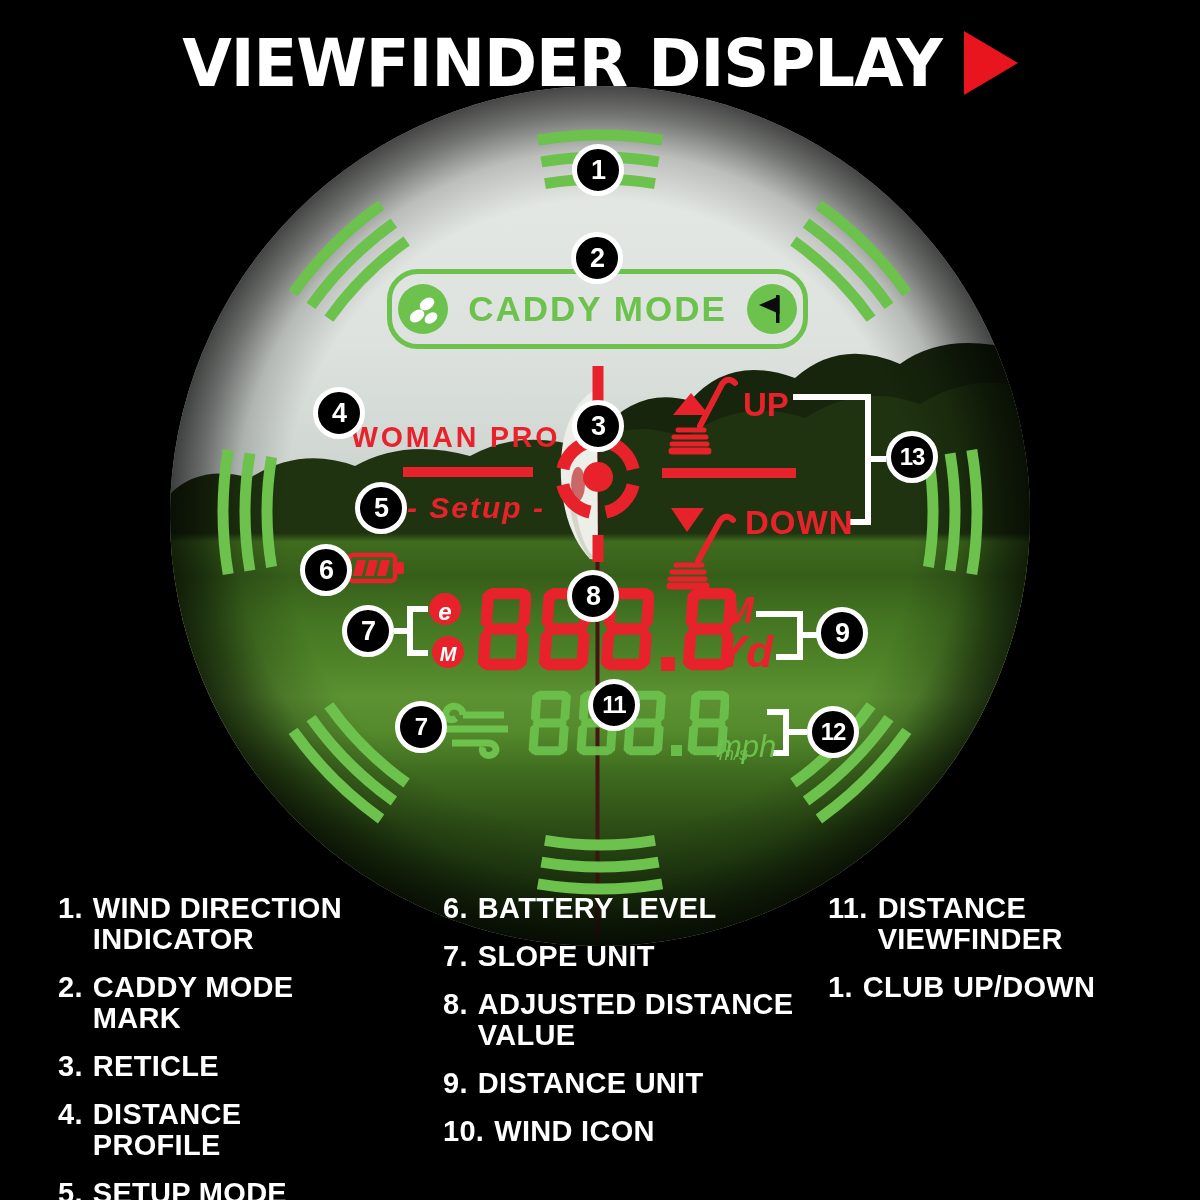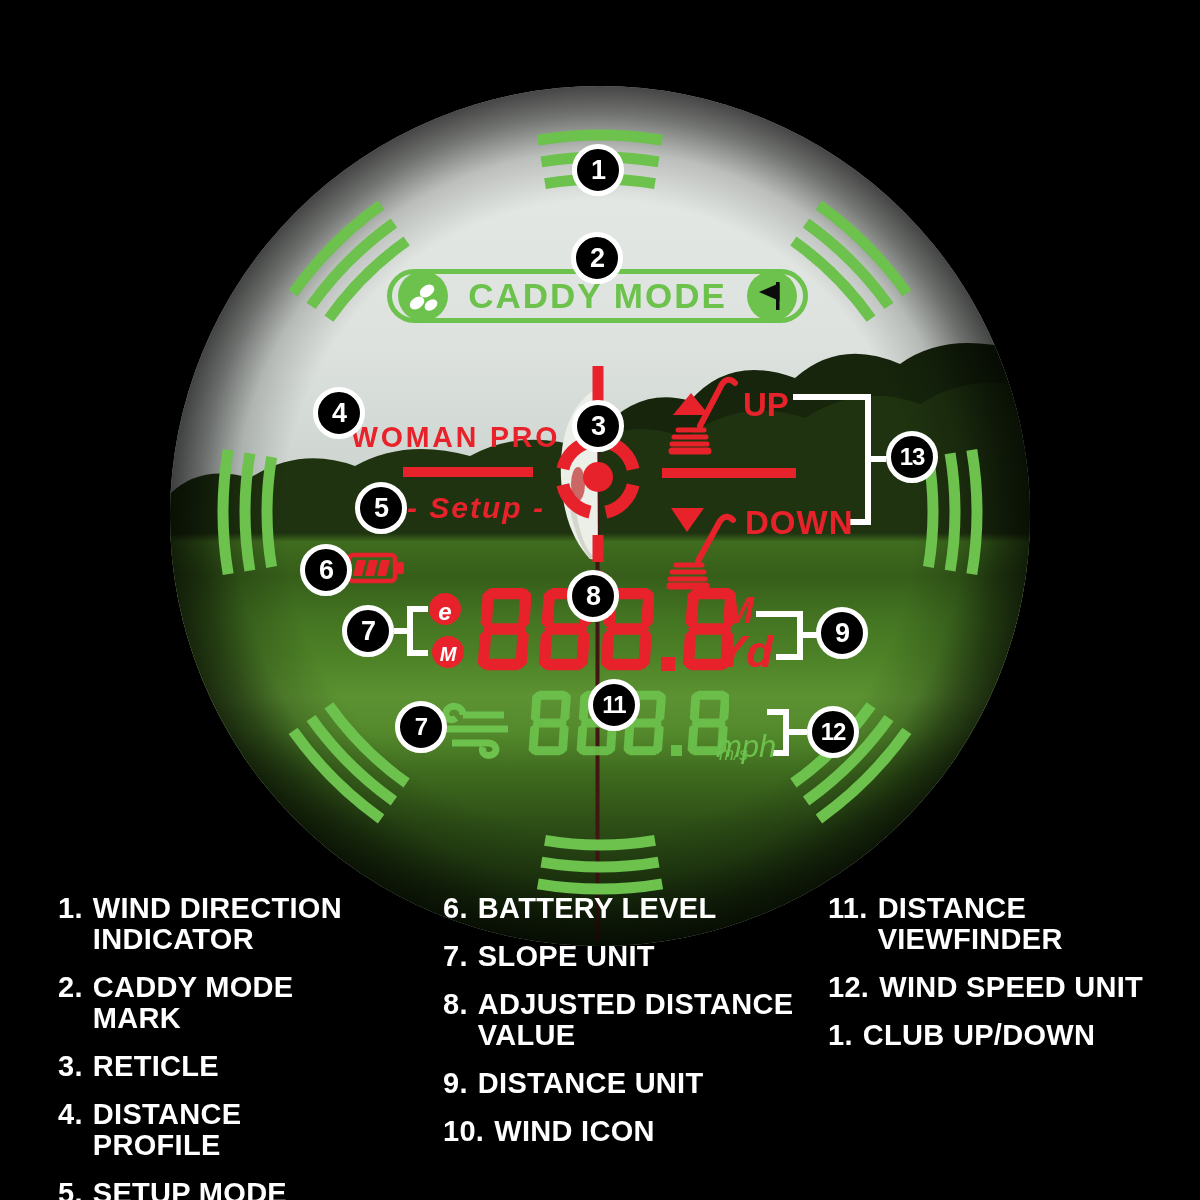--- a/index.html
+++ b/index.html
@@ -26,21 +26,21 @@
      rgba(0,0,0,.8) 73%, rgba(0,0,0,.96) 79%, #000 85%);}
   
   #hud-svg{position:absolute;left:0;top:0;pointer-events:none;}
   .gs{stroke:var(--green);fill:none;}
   .rs{stroke:var(--red);fill:none;}
   .rf{fill:var(--red);}
   .ws{stroke:#fff;fill:none;}
   .hud-text{position:absolute;white-space:nowrap;}
   .red-t{color:var(--red);}
   .green-t{color:var(--green);}
-  .caddy-pill{position:absolute;left:387px;top:269px;width:421px;height:54px;box-sizing:border-box;
+  .caddy-pill{position:absolute;left:387px;top:269px;width:421px;height:80px;box-sizing:border-box;
     border:5px solid var(--green);border-radius:31px;display:flex;align-items:center;justify-content:center;}
   .caddy-pill .pill-label{color:var(--green);font-weight:bold;font-size:35px;letter-spacing:2px;}
   .pill-icon{position:absolute;top:50%;margin-top:-25px;width:50px;height:50px;}
   .pill-icon.left{left:6px;} .pill-icon.right{right:6px;}
   .seg-display{position:absolute;display:flex;align-items:flex-end;}
   .seg-dot{display:inline-block;align-self:flex-end;}
   
   .callout{position:absolute;width:52px;height:52px;border-radius:50%;background:#000;
     border:5px solid #fff;box-sizing:border-box;display:flex;align-items:center;justify-content:center;
     color:#fff;font-weight:bold;font-size:27px;letter-spacing:-1px;}
@@ -52,20 +52,24 @@
   .legend-col.c2{left:828px;width:320px;}
   .legend-item{display:flex;margin-bottom:17px;font-weight:bold;font-size:29px;line-height:31px;letter-spacing:.3px;}
   .legend-item .num{flex:none;margin-right:10px;}
   .legend-item .lbl{flex:1;}
 </style>
 </head>
 <body>
 
 <div id="page-root">
 
+  <div class="title-row">
+    <h1>VIEWFINDER DISPLAY</h1>
+    <div class="title-arrow"></div>
+  </div>
 
   <div id="viewfinder">
     <div id="vf-sky"></div>
     <svg id="vf-trees" width="860" height="860" viewBox="0 0 860 860">
       <path d="M430,345 Q470,300 520,315 Q560,268 625,292 Q670,252 730,278 Q780,242 860,268 L860,460 L430,460 Z" fill="#16250c"></path>
       <ellipse cx="565" cy="352" rx="48" ry="9" fill="#9aa48d" opacity="0.55"></ellipse>
       <path d="M0,408 Q30,378 80,392 Q130,360 185,380 Q235,352 300,370 Q350,342 415,362 Q460,330 515,352 Q570,310 635,332 Q690,296 750,318 Q800,286 860,302 L860,478 L0,478 Z" fill="#1f3310"></path>
     </svg>
     <div id="vf-ground"></div>
     <svg id="vf-flag" width="860" height="860" viewBox="0 0 860 860">
@@ -367,22 +371,18 @@
           <span class="num">10.</span>
           <span class="lbl">WIND ICON</span>
         </div>
       </div>
       <div class="legend-col c2">
         <div class="legend-item">
           <span class="num">11.</span>
           <span class="lbl">DISTANCE VIEWFINDER</span>
         </div>
         <div class="legend-item">
-          <span class="num">12.</span>
-          <span class="lbl">WIND SPEED UNIT</span>
-        </div>
-        <div class="legend-item">
           <span class="num">1.</span>
           <span class="lbl">CLUB UP/DOWN</span>
         </div>
       </div>
     </div>
 </div>
 
 </body></html>

